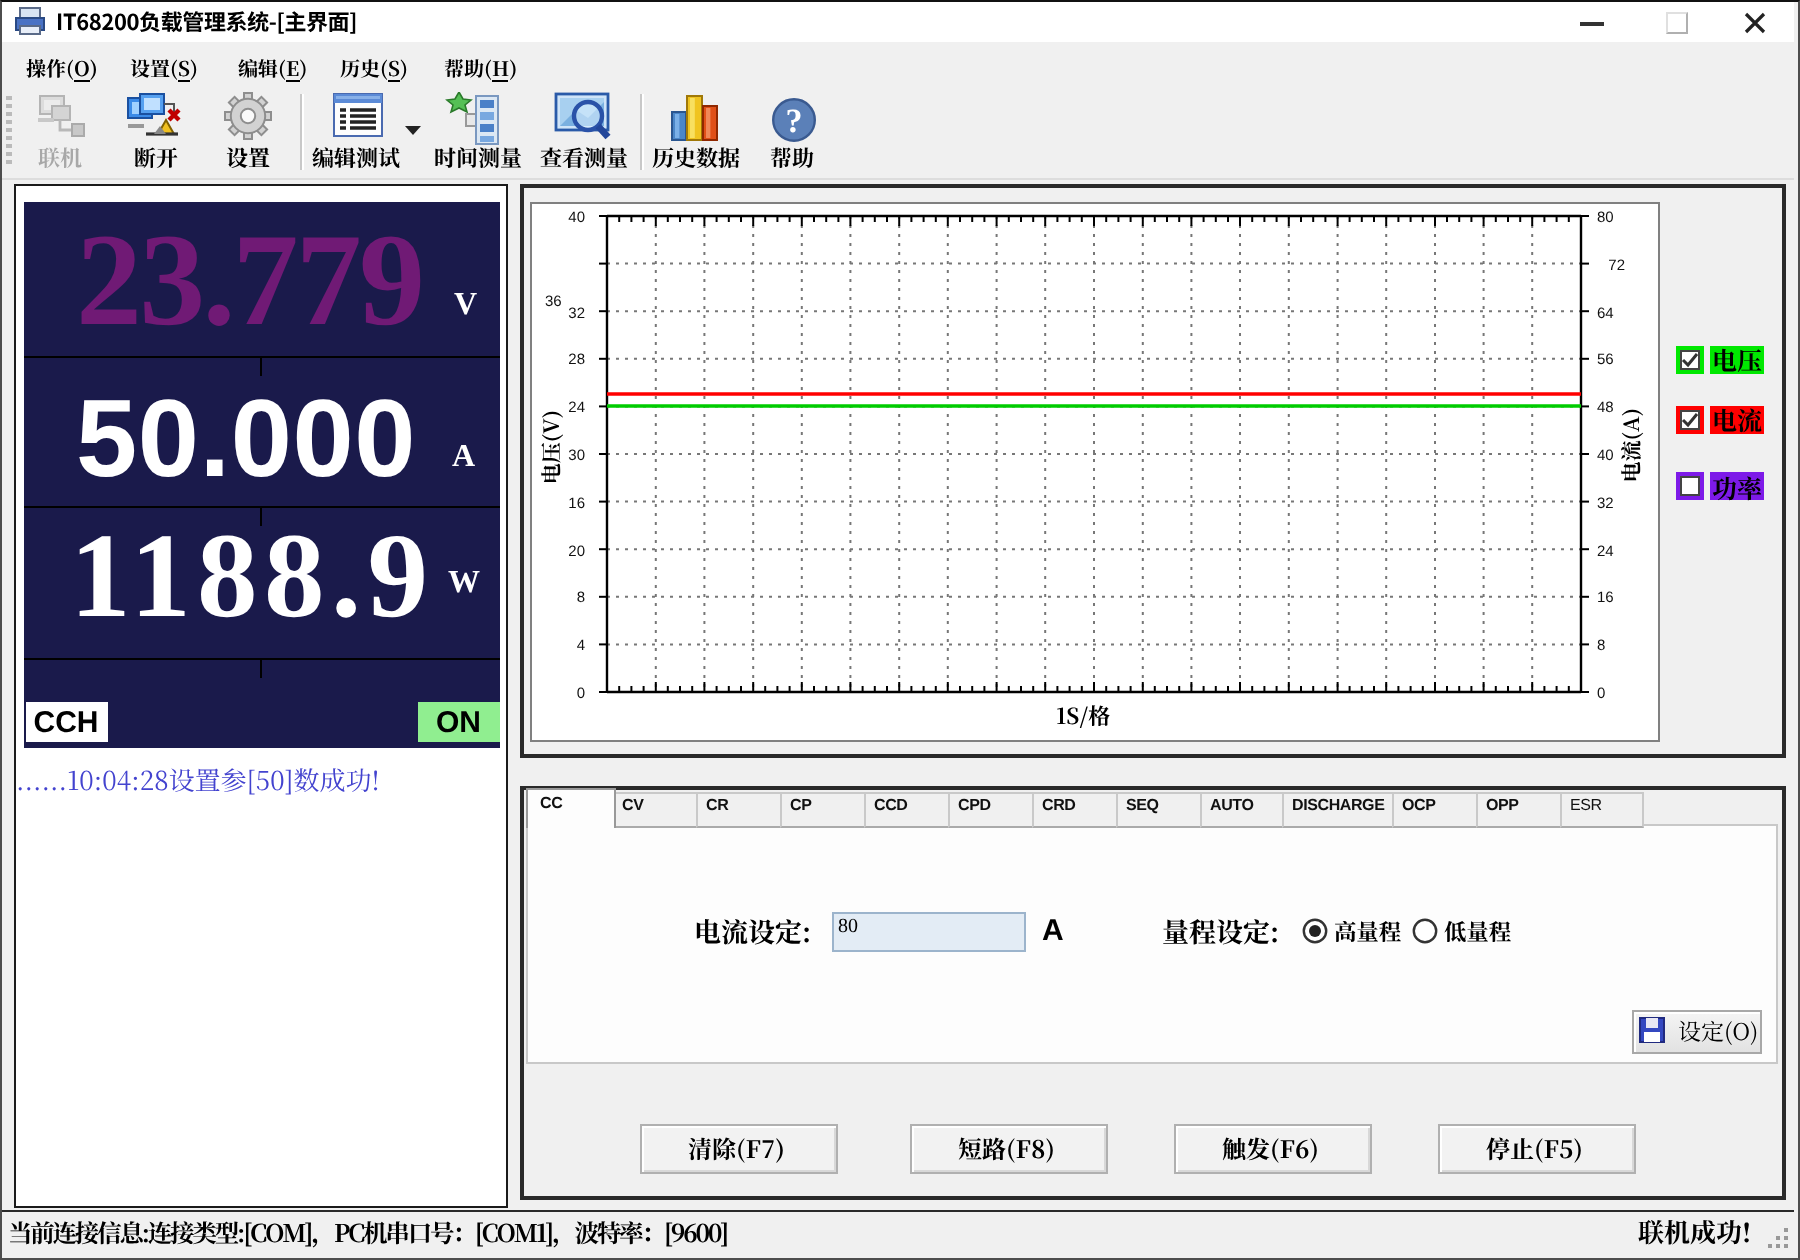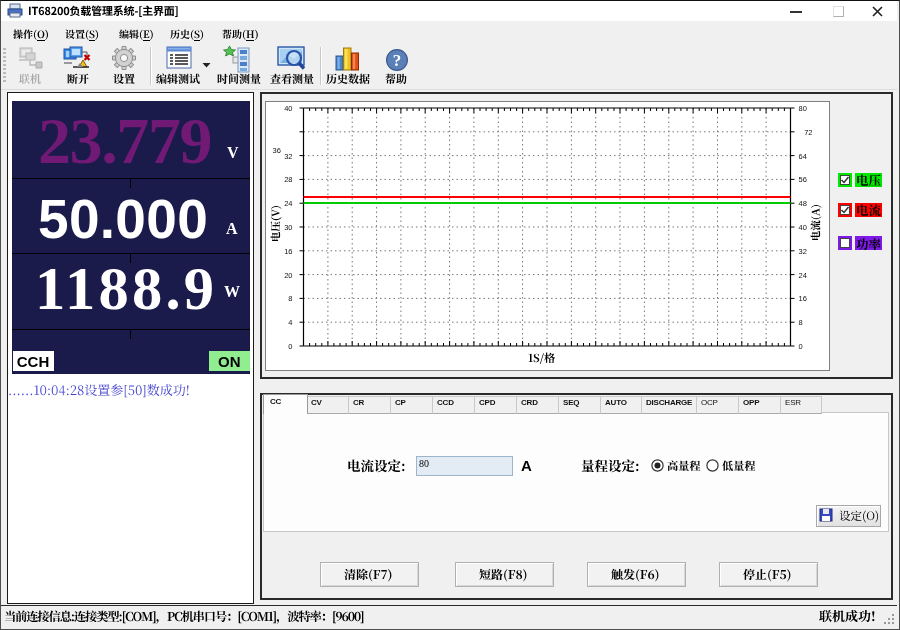--- a/index.html
+++ b/index.html
@@ -460,21 +460,21 @@
 <div class="abs" style="left:479px;top:394px;height:17px;z-index:4;font-size:8px;letter-spacing:-0.2px;font-family:'Liberation Sans';font-weight:bold;line-height:17px;color:#111;">CPD</div>
 <div class="abs" style="left:516px;top:396px;width:42px;height:16px;background:#f0f0f0;border:1px solid #c9c9c9;border-bottom:1px solid #aaa;z-index:2;"></div>
 <div class="abs" style="left:521px;top:394px;height:17px;z-index:4;font-size:8px;letter-spacing:-0.2px;font-family:'Liberation Sans';font-weight:bold;line-height:17px;color:#111;">CRD</div>
 <div class="abs" style="left:558px;top:396px;width:42px;height:16px;background:#f0f0f0;border:1px solid #c9c9c9;border-bottom:1px solid #aaa;z-index:2;"></div>
 <div class="abs" style="left:563px;top:394px;height:17px;z-index:4;font-size:8px;letter-spacing:-0.2px;font-family:'Liberation Sans';font-weight:bold;line-height:17px;color:#111;">SEQ</div>
 <div class="abs" style="left:600px;top:396px;width:41px;height:16px;background:#f0f0f0;border:1px solid #c9c9c9;border-bottom:1px solid #aaa;z-index:2;"></div>
 <div class="abs" style="left:605px;top:394px;height:17px;z-index:4;font-size:8px;letter-spacing:-0.2px;font-family:'Liberation Sans';font-weight:bold;line-height:17px;color:#111;">AUTO</div>
 <div class="abs" style="left:641px;top:396px;width:55px;height:16px;background:#f0f0f0;border:1px solid #c9c9c9;border-bottom:1px solid #aaa;z-index:2;"></div>
 <div class="abs" style="left:646px;top:394px;height:17px;z-index:4;font-size:8px;letter-spacing:-0.2px;font-family:'Liberation Sans';font-weight:bold;line-height:17px;color:#111;">DISCHARGE</div>
 <div class="abs" style="left:696px;top:396px;width:42px;height:16px;background:#f0f0f0;border:1px solid #c9c9c9;border-bottom:1px solid #aaa;z-index:2;"></div>
-<div class="abs" style="left:701px;top:394px;height:17px;z-index:4;font-size:8px;letter-spacing:-0.2px;font-family:'Liberation Sans';font-weight:normal;line-height:17px;color:#111;">OCP</div>
+<div class="abs" style="left:701px;top:394px;height:17px;z-index:4;font-size:8px;letter-spacing:-0.2px;font-family:'Liberation Sans';font-weight:bold;line-height:17px;color:#111;">OCP</div>
 <div class="abs" style="left:738px;top:396px;width:42px;height:16px;background:#f0f0f0;border:1px solid #c9c9c9;border-bottom:1px solid #aaa;z-index:2;"></div>
 <div class="abs" style="left:743px;top:394px;height:17px;z-index:4;font-size:8px;letter-spacing:-0.2px;font-family:'Liberation Sans';font-weight:bold;line-height:17px;color:#111;">OPP</div>
 <div class="abs" style="left:780px;top:396px;width:40px;height:16px;background:#f0f0f0;border:1px solid #c9c9c9;border-bottom:1px solid #aaa;z-index:2;"></div>
 <div class="abs" style="left:785px;top:394px;height:17px;z-index:4;font-size:8px;letter-spacing:-0.2px;font-family:'Liberation Sans';font-weight:normal;line-height:17px;color:#111;">ESR</div>
 <svg style="position:absolute;left:347px;top:455.5px;overflow:visible" width="60" height="20">
     <path transform="translate(0,15)" d="M5.5 -6.3H3.1V-8.7H5.5ZM5.5 -5.9V-3.5H3.1V-5.9ZM7.1 -6.3V-8.7H9.7V-6.3ZM7.1 -5.9H9.7V-3.5H7.1ZM3.1 -2.4V-3.1H5.5V-0.9C5.5 0.5 6.1 0.8 7.8 0.8H9.5C12.4 0.8 13.2 0.5 13.2 -0.2C13.2 -0.6 13 -0.8 12.5 -0.9L12.4 -3.1H12.3C12 -2 11.7 -1.3 11.5 -1C11.4 -0.9 11.2 -0.8 11 -0.8C10.8 -0.8 10.3 -0.8 9.7 -0.8H8C7.3 -0.8 7.1 -0.9 7.1 -1.3V-3.1H9.7V-2.1H10C10.5 -2.1 11.3 -2.4 11.4 -2.5V-8.4C11.6 -8.5 11.8 -8.6 11.9 -8.7L10.3 -9.9L9.6 -9.1H7.1V-10.9C7.5 -10.9 7.6 -11.1 7.6 -11.3L5.5 -11.5V-9.1H3.2L1.4 -9.7V-1.8H1.7C2.4 -1.8 3.1 -2.2 3.1 -2.4Z M14.8 -2.9C14.7 -2.9 14.2 -2.9 14.2 -2.9V-2.6C14.5 -2.6 14.7 -2.5 14.9 -2.4C15.2 -2.2 15.3 -0.9 15 0.5C15.1 1 15.4 1.2 15.7 1.2C16.4 1.2 16.9 0.8 16.9 0.1C16.9 -1.1 16.4 -1.6 16.4 -2.3C16.3 -2.6 16.5 -3.1 16.6 -3.5C16.7 -4.2 17.6 -6.9 18.1 -8.4L17.9 -8.5C15.5 -3.6 15.5 -3.6 15.2 -3.1C15.1 -2.9 15 -2.9 14.8 -2.9ZM14 -8.2 13.9 -8.1C14.4 -7.7 14.9 -6.9 15.1 -6.2C16.5 -5.3 17.6 -8 14 -8.2ZM15.1 -11.3 15 -11.2C15.5 -10.7 16.1 -9.9 16.2 -9.1C17.7 -8.1 18.9 -10.9 15.1 -11.3ZM20.6 -11.5 20.5 -11.4C20.9 -11 21.3 -10.3 21.3 -9.6C22.6 -8.5 24.2 -11.1 20.6 -11.5ZM25.2 -5.1 23.4 -5.3V-0.3C23.4 0.6 23.5 0.9 24.5 0.9H25C26.2 0.9 26.7 0.6 26.7 0C26.7 -0.2 26.6 -0.4 26.3 -0.5L26.3 -2.2H26.1C25.9 -1.5 25.7 -0.8 25.6 -0.6C25.6 -0.5 25.5 -0.5 25.4 -0.5C25.4 -0.5 25.3 -0.5 25.2 -0.5H24.9C24.8 -0.5 24.8 -0.5 24.8 -0.7V-4.8C25 -4.8 25.2 -4.9 25.2 -5.1ZM22.8 -5.1 21 -5.3V0.8H21.3C21.8 0.8 22.4 0.6 22.4 0.5V-4.8C22.7 -4.8 22.8 -4.9 22.8 -5.1ZM25.1 -10.4 24.2 -9.3H17.8L17.9 -8.9H20.6C20.2 -8.2 19.2 -7.1 18.4 -6.8C18.2 -6.8 18 -6.7 18 -6.7L18.5 -5.1L18.7 -5.2V-3.7C18.7 -2.2 18.5 -0.2 16.8 1.1L16.9 1.2C19.6 0.1 20.1 -2.1 20.1 -3.7V-4.7C20.4 -4.8 20.5 -4.9 20.5 -5.1L18.7 -5.3L18.8 -5.3C21 -5.8 22.9 -6.3 24.1 -6.7C24.4 -6.3 24.6 -5.8 24.7 -5.5C26.1 -4.5 27.1 -7.4 23.2 -8.2L23.1 -8.1C23.4 -7.8 23.7 -7.4 24 -6.9C22.3 -6.8 20.7 -6.7 19.5 -6.7C20.6 -7.1 21.7 -7.7 22.4 -8.2C22.7 -8.2 22.9 -8.3 22.9 -8.4L21.6 -8.9H26.2C26.4 -8.9 26.5 -9 26.5 -9.1C26 -9.7 25.1 -10.4 25.1 -10.4Z M28.1 -11.3 28 -11.3C28.7 -10.6 29.5 -9.6 29.8 -8.7C31.4 -7.9 32.3 -10.9 28.1 -11.3ZM30.6 -7.2C30.9 -7.2 31.1 -7.3 31.1 -7.4L29.8 -8.5L29.1 -7.8H27.5L27.6 -7.4L29.1 -7.4V-1.8C29.1 -1.5 29 -1.4 28.4 -1.1L29.5 0.6C29.7 0.5 29.9 0.3 30 -0.1C31.2 -1.2 32.1 -2.3 32.6 -2.9L32.5 -3L30.6 -2ZM32.9 -10.6V-9.4C32.9 -8.2 32.7 -6.6 31.1 -5.4L31.2 -5.3C34.1 -6.3 34.4 -8.2 34.4 -9.4V-10.1H36.2V-7.4C36.2 -6.5 36.4 -6.2 37.5 -6.2H37.8L36.9 -5.3H31.8L31.9 -4.9H32.8C33.2 -3.4 33.8 -2.2 34.6 -1.3C33.5 -0.3 32.1 0.5 30.4 1L30.5 1.2C32.5 0.9 34 0.3 35.3 -0.6C36.3 0.2 37.4 0.8 38.8 1.2C39 0.4 39.5 -0.1 40.2 -0.3L40.3 -0.4C38.9 -0.6 37.6 -1 36.5 -1.5C37.5 -2.3 38.2 -3.4 38.8 -4.6C39.1 -4.7 39.2 -4.7 39.3 -4.8L37.9 -6.2H38.2C39.6 -6.2 40.1 -6.5 40.1 -7.1C40.1 -7.4 40 -7.5 39.6 -7.7L39.6 -7.7H39.4C39.3 -7.7 39.2 -7.6 39.1 -7.6C39 -7.6 38.9 -7.6 38.8 -7.6C38.7 -7.6 38.6 -7.6 38.4 -7.6H38C37.8 -7.6 37.7 -7.7 37.7 -7.8V-10C38 -10 38.2 -10.1 38.2 -10.2L36.9 -11.3L36.1 -10.5H34.6L32.9 -11.1ZM35.3 -2.1C34.3 -2.8 33.5 -3.7 33.1 -4.9H37C36.6 -3.9 36.1 -2.9 35.3 -2.1Z M46 -11.4 46 -11.4C46.5 -10.9 46.8 -10.2 46.9 -9.4C48.5 -8.3 50 -11.4 46 -11.4ZM50.6 -7.9 49.8 -6.9H42.7L42.8 -6.5H46.4V-1C45.6 -1.3 44.9 -1.8 44.4 -2.6C44.7 -3.2 44.8 -3.9 45 -4.5C45.3 -4.5 45.4 -4.6 45.5 -4.8L43.4 -5.2C43.2 -3.2 42.6 -0.6 40.9 1.1L41 1.2C42.6 0.4 43.6 -0.9 44.2 -2.2C45.2 0.3 46.9 0.9 50.1 0.9C50.7 0.9 52.2 0.9 52.8 0.9C52.8 0.2 53.1 -0.4 53.6 -0.5V-0.6C52.7 -0.6 50.9 -0.6 50.1 -0.6C49.4 -0.6 48.7 -0.7 48 -0.7V-3.6H51.7C51.9 -3.6 52 -3.7 52.1 -3.8C51.5 -4.3 50.6 -5 50.6 -5L49.8 -4H48V-6.5H51.7C51.9 -6.5 52.1 -6.6 52.1 -6.7L51.4 -7.3C52 -7.6 52.7 -8.1 53.1 -8.5C53.4 -8.5 53.5 -8.5 53.6 -8.6L52.1 -10L51.3 -9.2H43C43 -9.4 42.9 -9.7 42.8 -10H42.6C42.7 -9.3 42.1 -8.7 41.6 -8.5C41.1 -8.3 40.8 -7.9 40.9 -7.3C41.1 -6.7 41.9 -6.5 42.4 -6.8C42.9 -7.1 43.2 -7.8 43.1 -8.8H51.4C51.3 -8.4 51.2 -7.9 51.1 -7.5Z M56.3 0.2C56.9 0.2 57.4 -0.3 57.4 -0.9C57.4 -1.5 56.9 -2 56.3 -2C55.6 -2 55.2 -1.5 55.2 -0.9C55.2 -0.3 55.6 0.2 56.3 0.2ZM56.3 -5C56.9 -5 57.4 -5.5 57.4 -6.1C57.4 -6.7 56.9 -7.2 56.3 -7.2C55.6 -7.2 55.2 -6.7 55.2 -6.1C55.2 -5.5 55.6 -5 56.3 -5Z" fill="#000"></path>
   </svg>
 <div class="abs" style="left:416px;top:456px;width:95px;height:18px;background:#e3ecf5;border:1px solid #9cb4cc;"></div>
 <div class="abs" style="left:419px;top:457.5px;font-size:10px;font-family:'Liberation Serif';color:#000;">80</div>
 <div class="abs" style="left:521px;top:457px;font-size:15px;font-weight:bold;color:#000;font-family:'Liberation Sans';">A</div>

